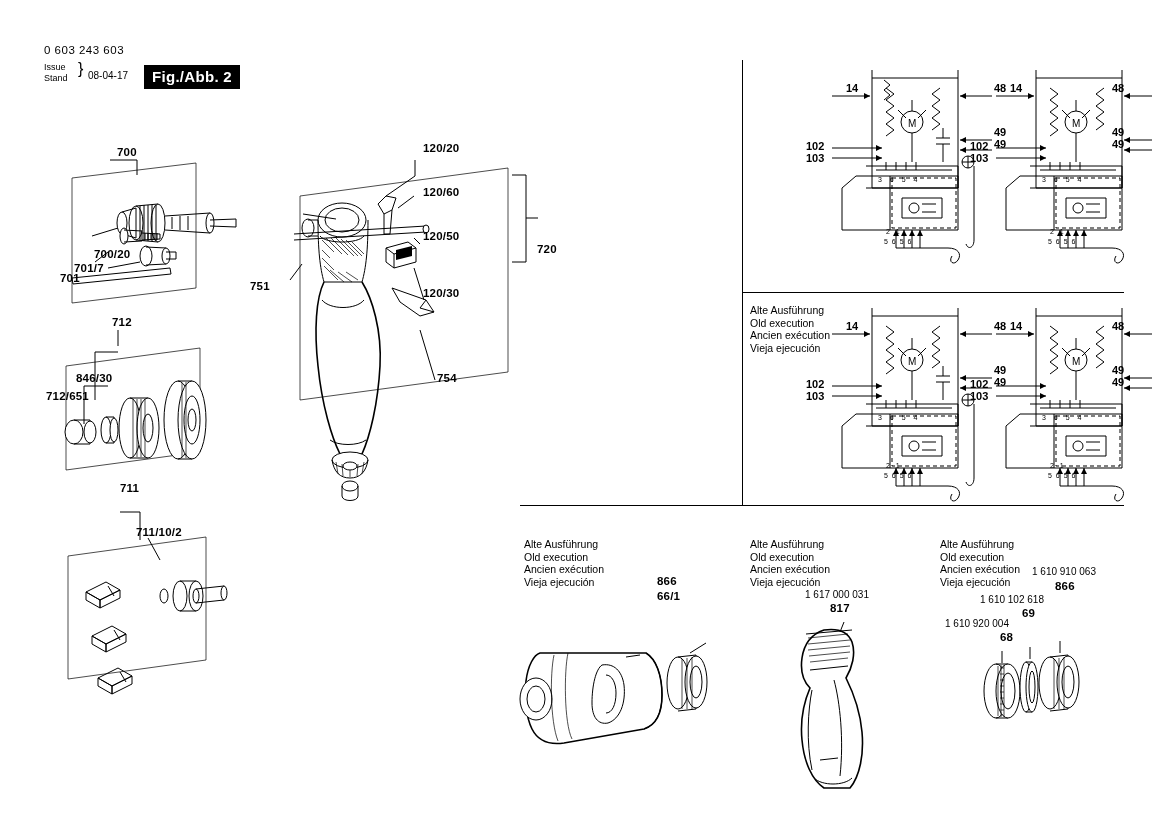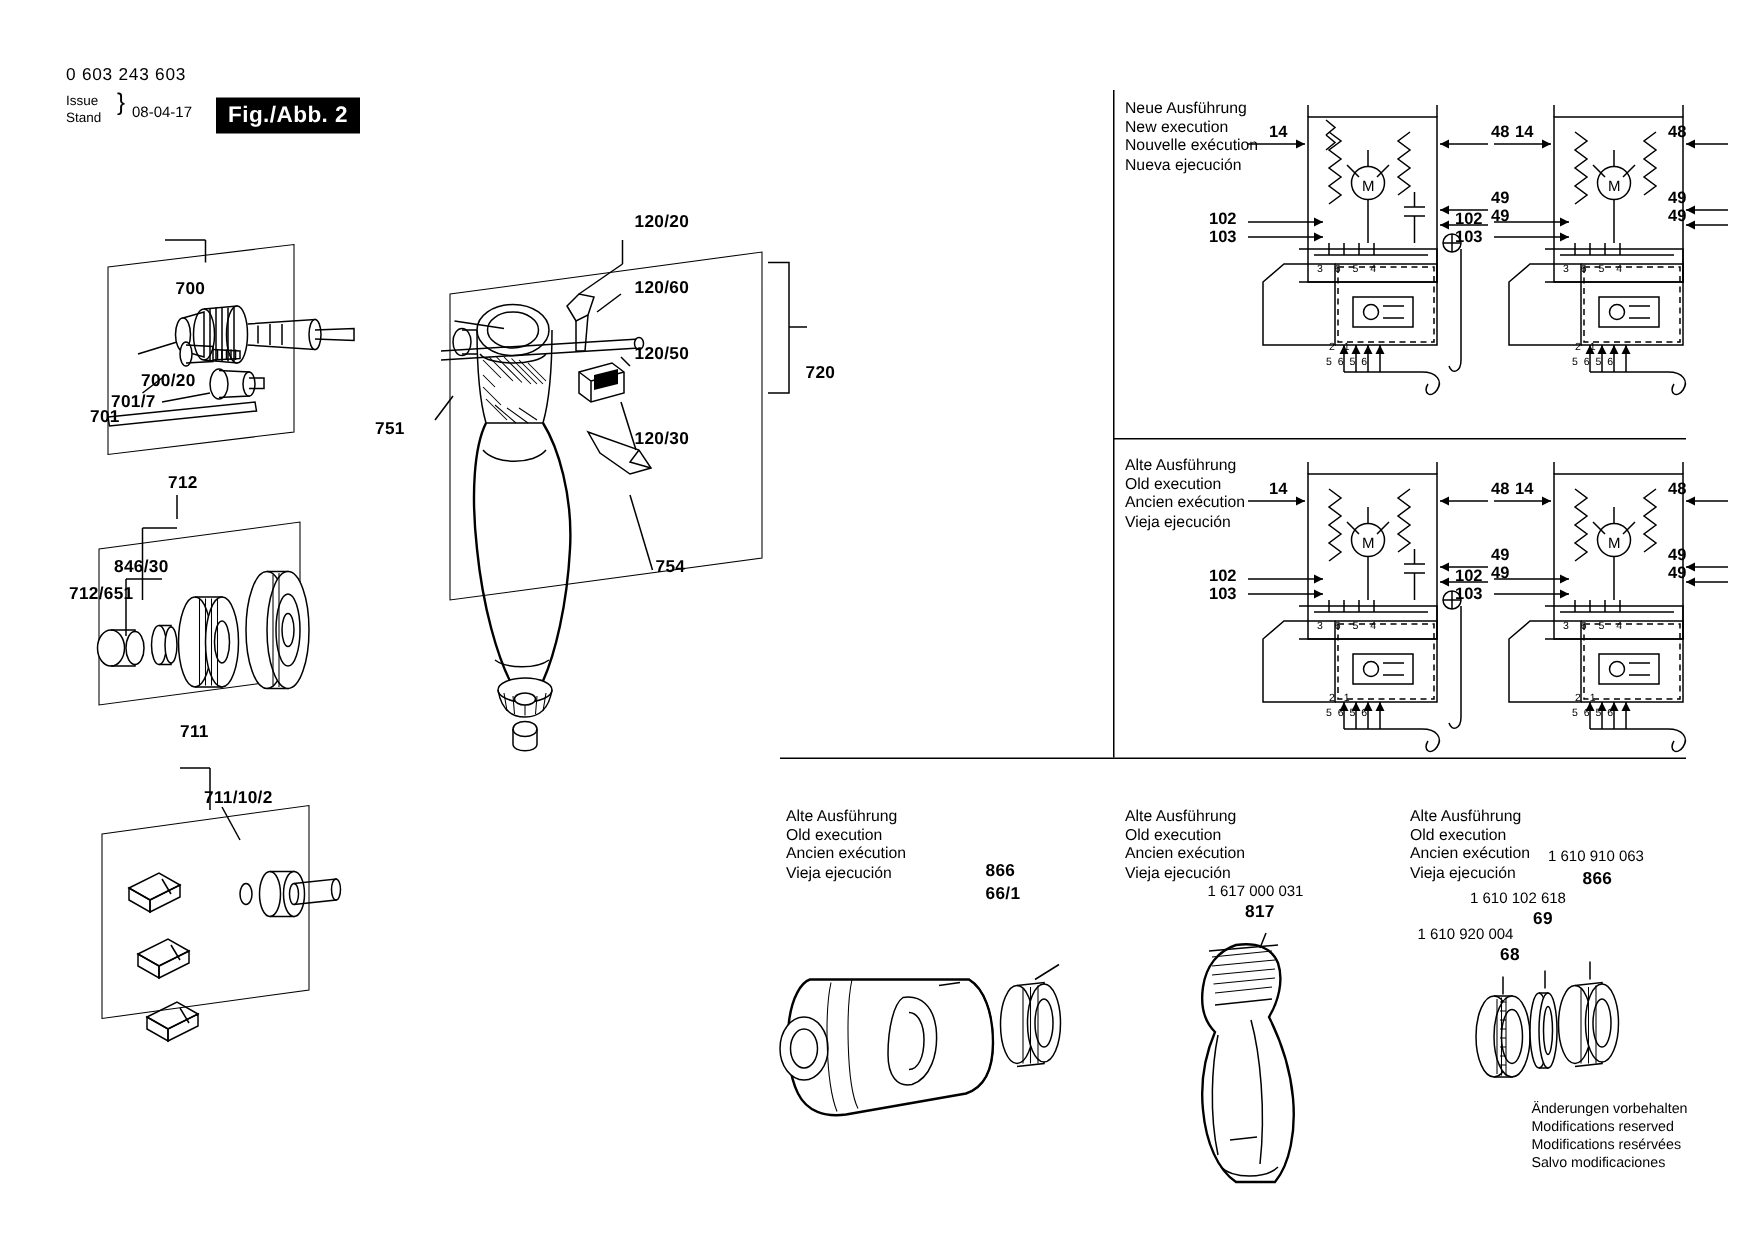--- a/index.html
+++ b/index.html
@@ -515,46 +515,40 @@
           <path d="M94 34 L94 84 M99 33 L99 84 M104 32 L104 84"></path>
         </g>
 
       <path class="s" d="M42 38 L42 26"></path>
       <path class="s" d="M70 34 L70 22"></path>
       <path class="s" d="M100 28 L100 16"></path>
     </g>
 
   </svg>
 
-  <div class="lbl" style="left:117px; top:146px;margin-top:41px;">700</div>
+  <div class="lbl" style="left:117px; top:146px;">700</div>
   <div class="lbl" style="left:48px;  top:248px;margin-left:46px;">700/20</div>
   <div class="lbl" style="left:60px;  top:272px;">701</div>
   <div class="lbl" style="left:74px;  top:262px;">701/7</div>
 
   <div class="lbl" style="left:112px; top:316px;">712</div>
   <div class="lbl" style="left:76px;  top:372px;">846/30</div>
   <div class="lbl" style="left:46px;  top:390px;">712/651</div>
 
   <div class="lbl" style="left:120px; top:482px;">711</div>
   <div class="lbl" style="left:136px; top:526px;">711/10/2</div>
 
   <div class="lbl" style="left:423px; top:142px;">120/20</div>
   <div class="lbl" style="left:423px; top:186px;">120/60</div>
   <div class="lbl" style="left:423px; top:230px;">120/50</div>
   <div class="lbl" style="left:423px; top:287px;text-align:center;">120/30</div>
   <div class="lbl" style="left:537px; top:243px;">720</div>
   <div class="lbl" style="left:250px; top:280px;text-align:right;">751</div>
   <div class="lbl" style="left:437px; top:372px;">754</div>
 
-  <div class="lbl-blk" style="left:750px; top:66px;">
-    <span>Neue Ausführung</span><br>
-    <span>New execution</span><br>
-    <span>Nouvelle exécution</span><br>
-    <span>Nueva ejecución</span>
-  </div>
   <div class="lbl-blk" style="left:750px; top:304px;">
     <span>Alte Ausführung</span><br>
     <span>Old execution</span><br>
     <span>Ancien exécution</span><br>
     <span>Vieja ejecución</span>
   </div>
   <div class="lbl-blk" style="left:524px; top:538px;">
     <span>Alte Ausführung</span><br>
     <span>Old execution</span><br>
     <span>Ancien exécution</span><br>
@@ -619,20 +613,14 @@
   <div class="lbl-sm" style="left:805px; top:589px;">1 617 000 031</div>
   <div class="lbl" style="left:830px; top:602px;">817</div>
 
   <div class="lbl-sm" style="left:1032px; top:566px;">1 610 910 063</div>
   <div class="lbl" style="left:1055px; top:580px;">866</div>
   <div class="lbl-sm" style="left:980px; top:594px;">1 610 102 618</div>
   <div class="lbl" style="left:1022px; top:607px;">69</div>
   <div class="lbl-sm" style="left:945px; top:618px;">1 610 920 004</div>
   <div class="lbl" style="left:1000px; top:631px;">68</div>
 
-  <div class="footer">
-    <span>Änderungen vorbehalten</span><br>
-    <span>Modifications reserved</span><br>
-    <span>Modifications resérvées</span><br>
-    <span>Salvo modificaciones</span>
-  </div>
 
 </div>
 
 </body></html>

